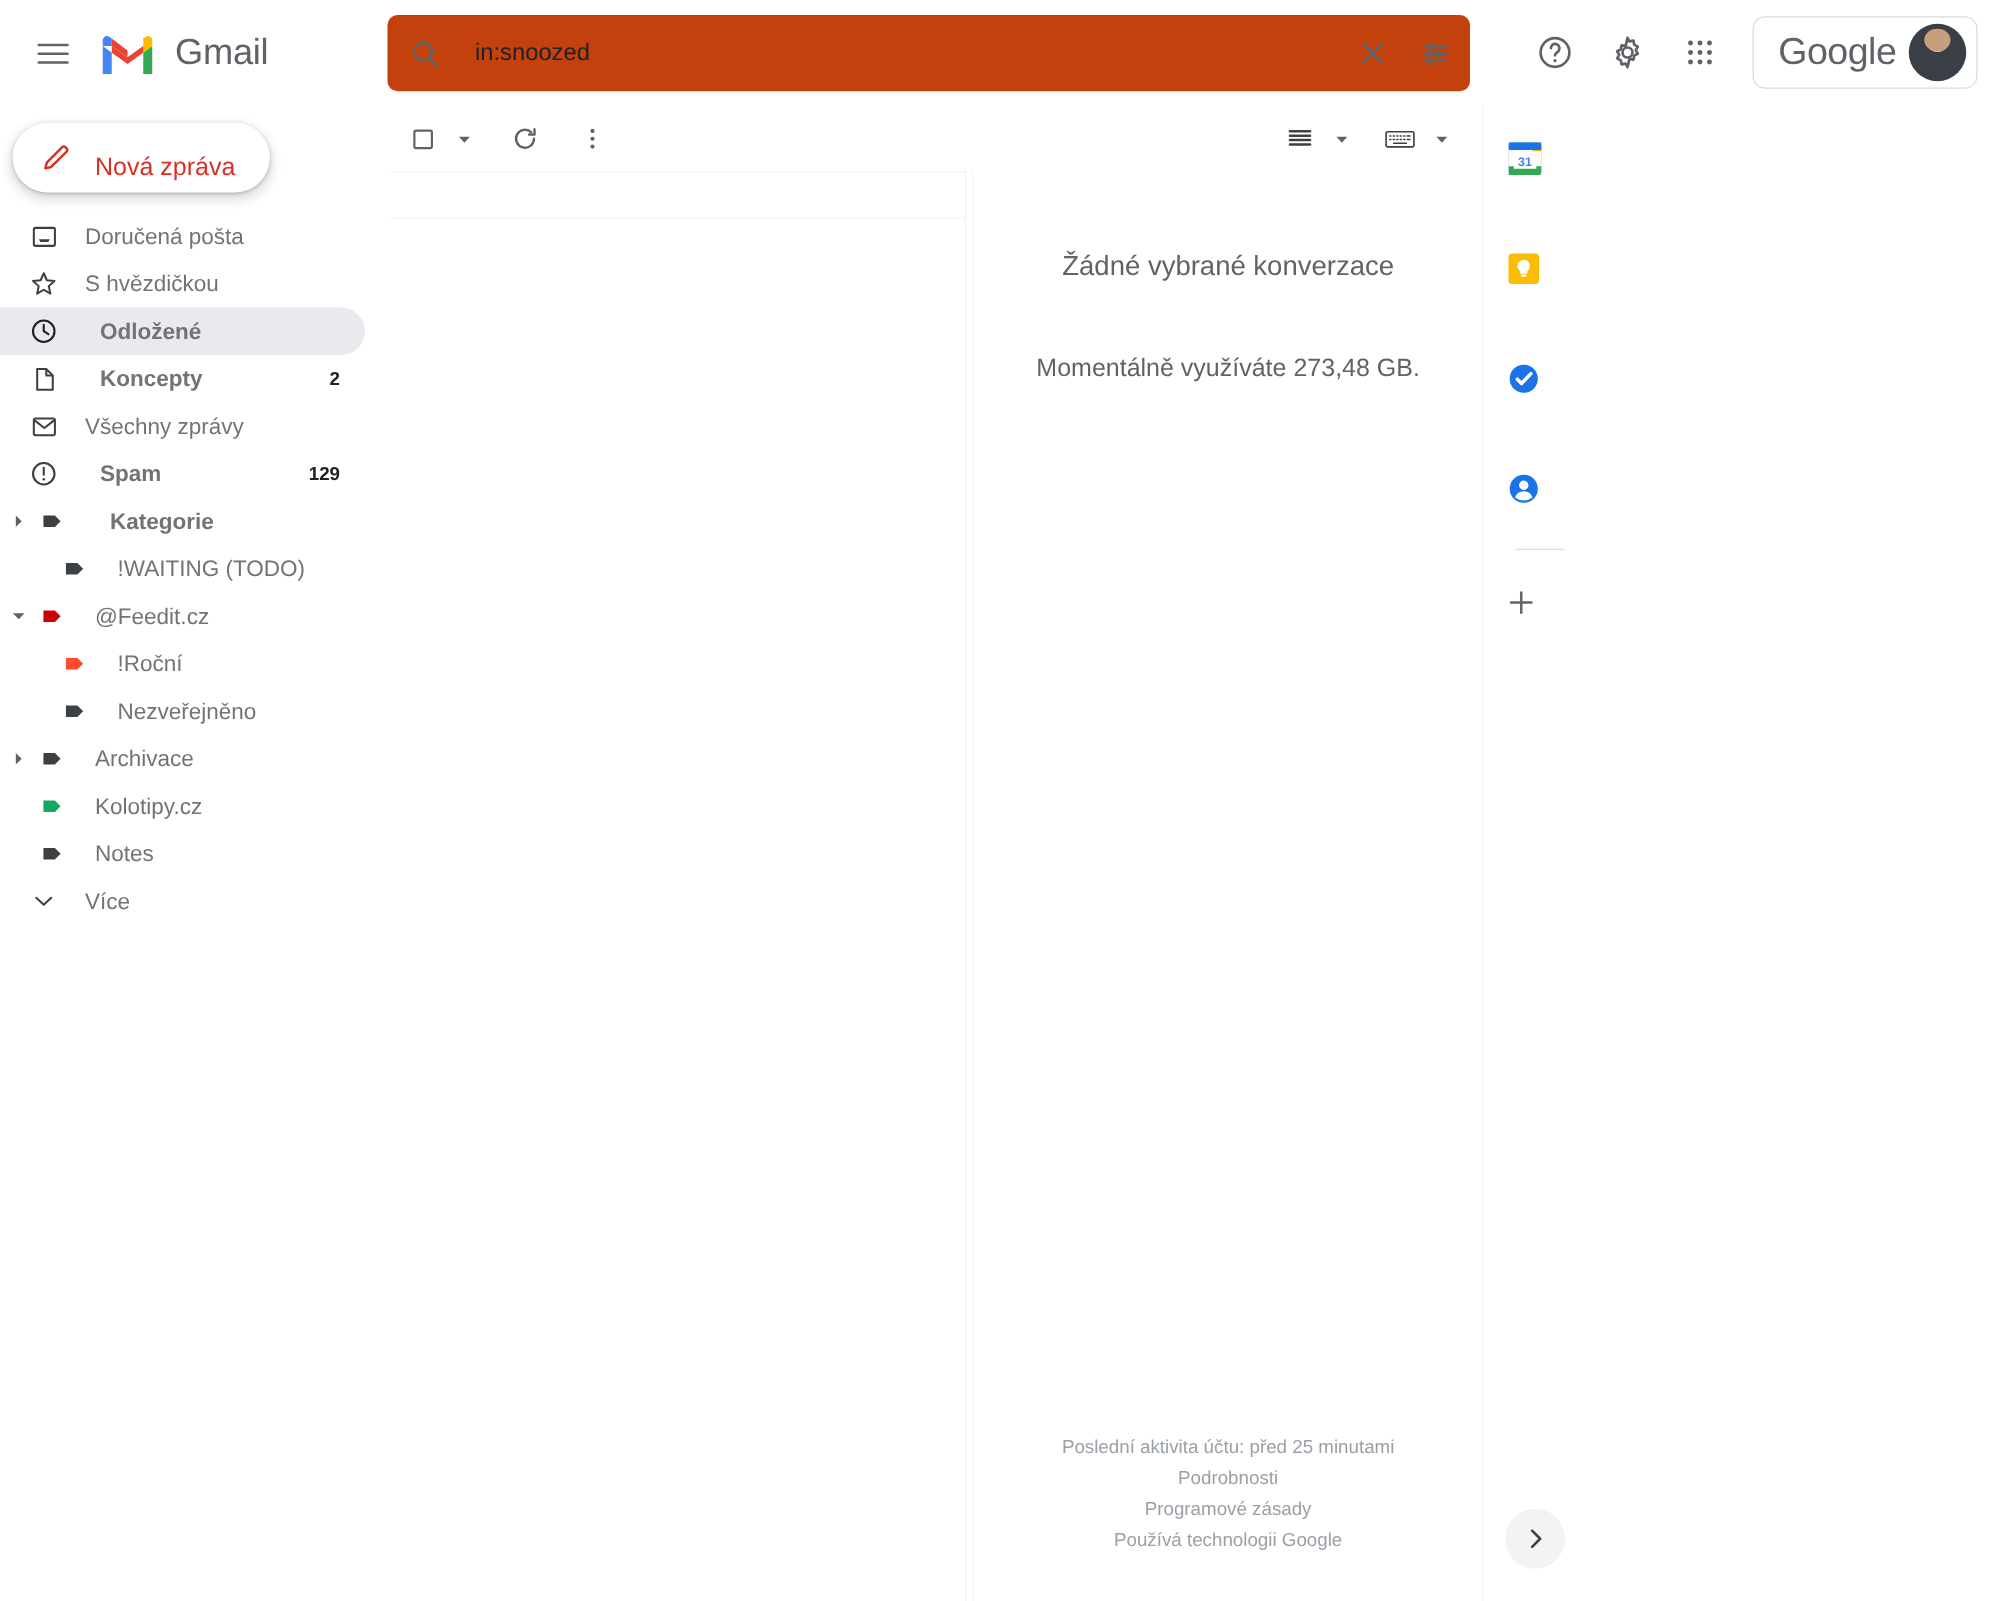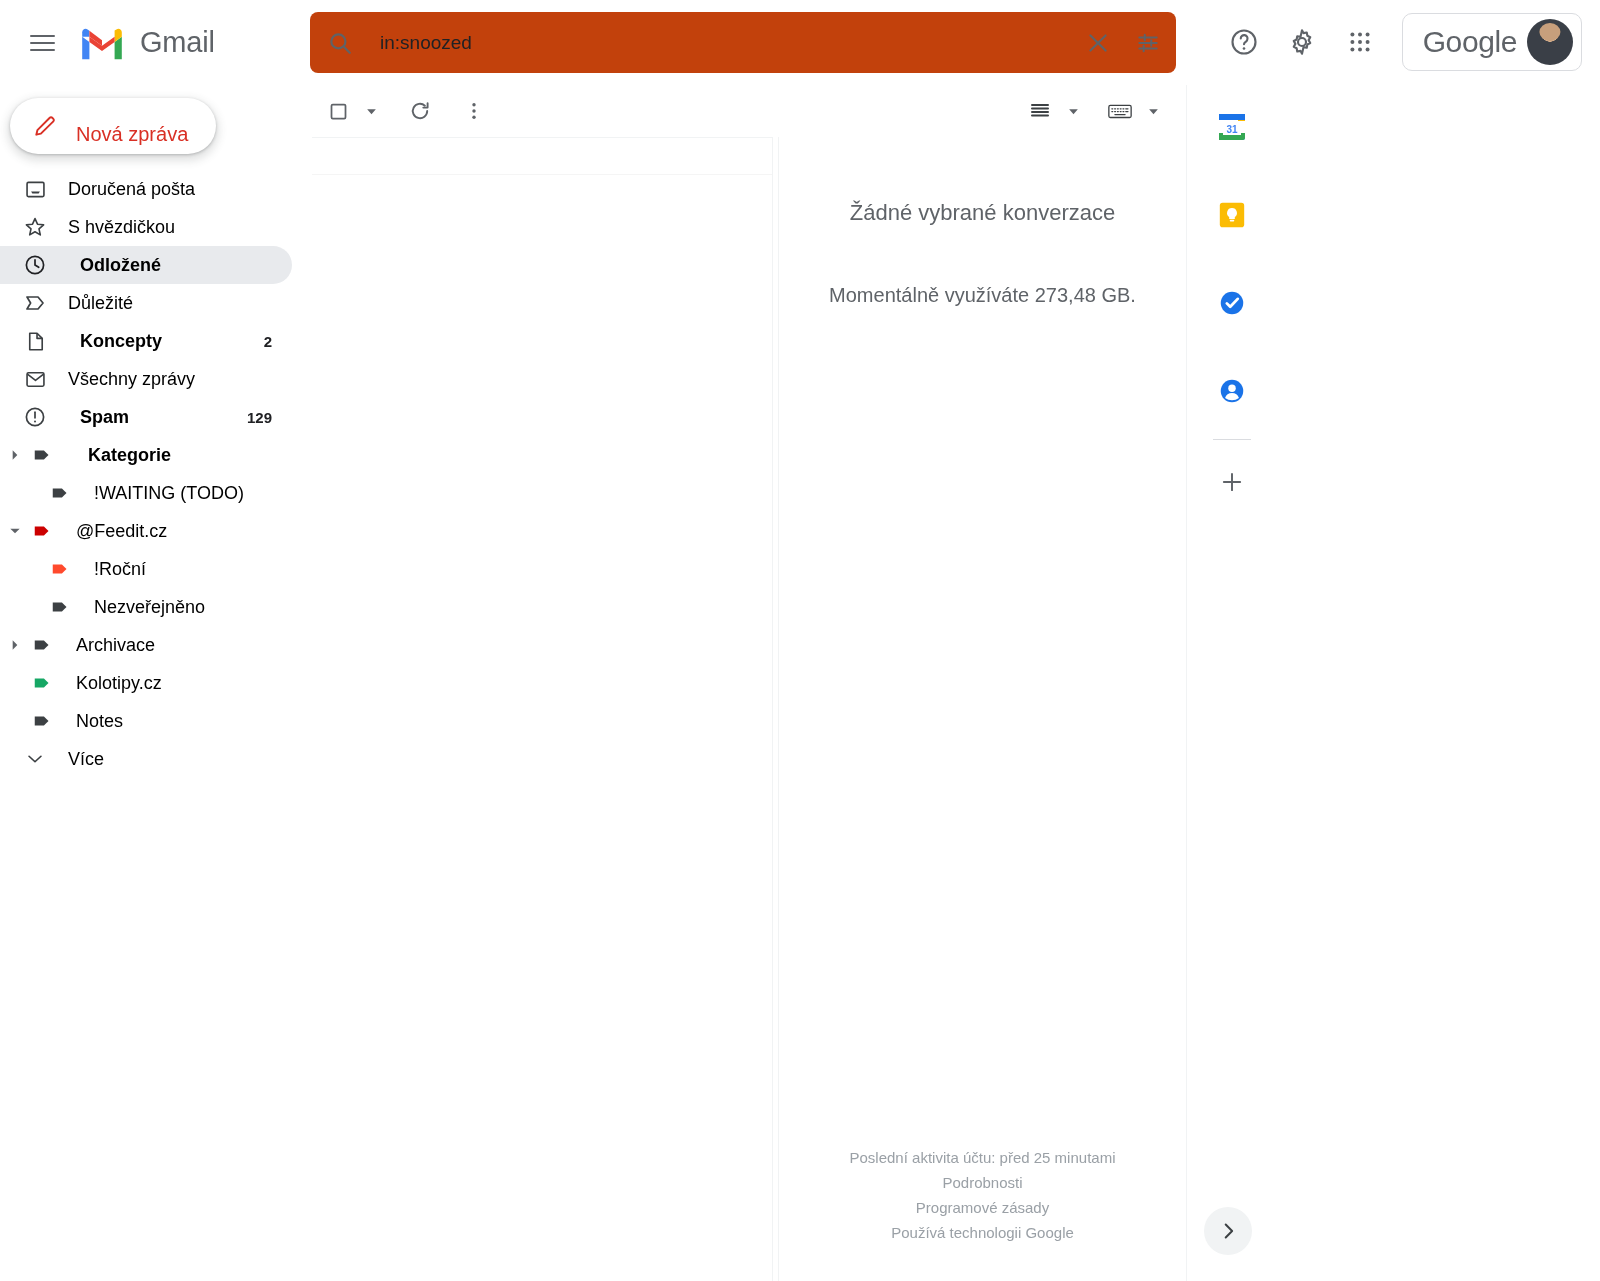--- a/index.html
+++ b/index.html
@@ -106,21 +106,21 @@
     height: 38px; margin-right: 8px;
     border-top-right-radius: 19px; border-bottom-right-radius: 19px;
     cursor: pointer; padding-left: 0;
   }
   .nav-item.active { background: #e8eaed; }
   .nav-ico {
     width: 34px; display: flex; align-items: center; justify-content: center;
     margin-left: 18px; flex: 0 0 auto;
   }
   .nav-label {
-    font-size: 18px; color: #000000; flex: 1 1 auto;
+    font-size: 18px; color: #737373; flex: 1 1 auto;
     margin-left: 16px; white-space: nowrap; overflow: hidden; text-overflow: ellipsis;
   }
   .nav-item.bold .nav-label { font-weight: bold; margin-left: 28px; }
   .nav-count { font-size: 15px; color: #202124; margin-right: 20px; font-weight: bold; }
 
   .caret {
     width: 22px; flex: 0 0 auto; display: flex; align-items: center; justify-content: center;
     margin-left: 4px;
   }
   .caret.spacer { visibility: hidden; }
@@ -166,21 +166,21 @@
   .footer a { font-size: 15px; color: #9aa0a6; text-decoration: none; cursor: pointer; display: block; }
 
   
   .sidepanel {
     position: absolute; right: 0; top: 85px; bottom: 0; width: 90px;
     background: #fff; border-left: 1px solid #f1f3f4;
     display: flex; flex-direction: column; align-items: center; padding-top: 14px;
   }
   .sp-btn {
     width: 56px; height: 56px; border-radius: 50%;
-    display: flex; align-items: center; justify-content: center; cursor: pointer;
+    display: flex; align-items: center; justify-content: flex-start; cursor: pointer;
     margin-bottom: 8px;
   }
   .sp-div { width: 38px; height: 1px; background: #dadce0; margin: 12px 0 14px; }
   .panel-expand {
     position: absolute; right: 24px; bottom: 26px;
     width: 48px; height: 48px; border-radius: 50%;
     background: #f1f3f4; display: flex; align-items: center; justify-content: center;
     cursor: pointer;
   }
 </style>
@@ -305,28 +305,20 @@
       <div class="nav-item active bold">
         <span class="nav-ico">
           <svg width="24" height="24" viewBox="0 0 24 24" fill="none" stroke="#202124" stroke-width="1.7">
             <circle cx="12" cy="12" r="8.6"></circle>
               <path d="M12 6.8V12l3.7 2.3" stroke-linecap="round"></path>
           </svg>
         </span>
         <span class="nav-label">Odložené</span>
       </div>
 
-      <div class="nav-item">
-        <span class="nav-ico">
-          <svg width="24" height="24" viewBox="0 0 24 24" fill="none" stroke="#3c4043" stroke-width="1.7">
-            <path d="M4 6h11l5 6-5 6H4l3.6-6z" stroke-linejoin="round"></path>
-          </svg>
-        </span>
-        <span class="nav-label">Důležité</span>
-      </div>
 
 
       <div class="nav-item bold">
         <span class="nav-ico">
           <svg width="23" height="23" viewBox="0 0 24 24" fill="none" stroke="#3c4043" stroke-width="1.7">
             <path d="M6 3.4h7.6L19 8.8V20.6H6z" stroke-linejoin="round"></path>
             <path d="M13.6 3.4V8.8H19" stroke-linejoin="round"></path>
           </svg>
         </span>
         <span class="nav-label">Koncepty</span>

